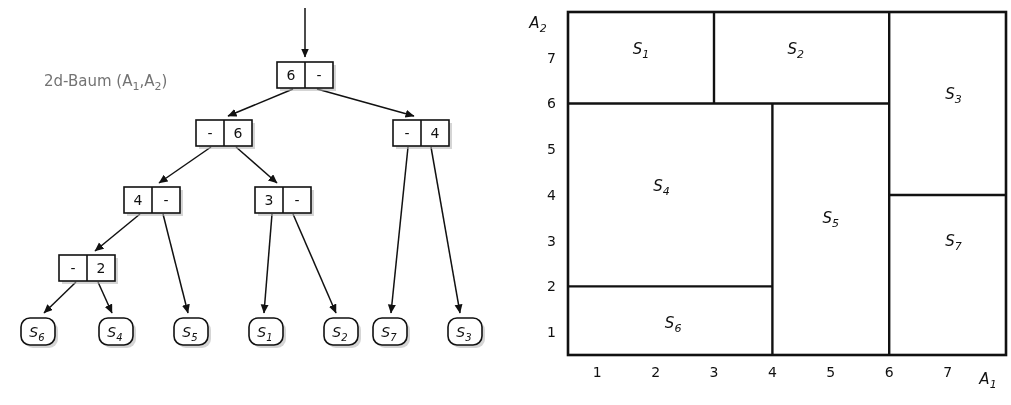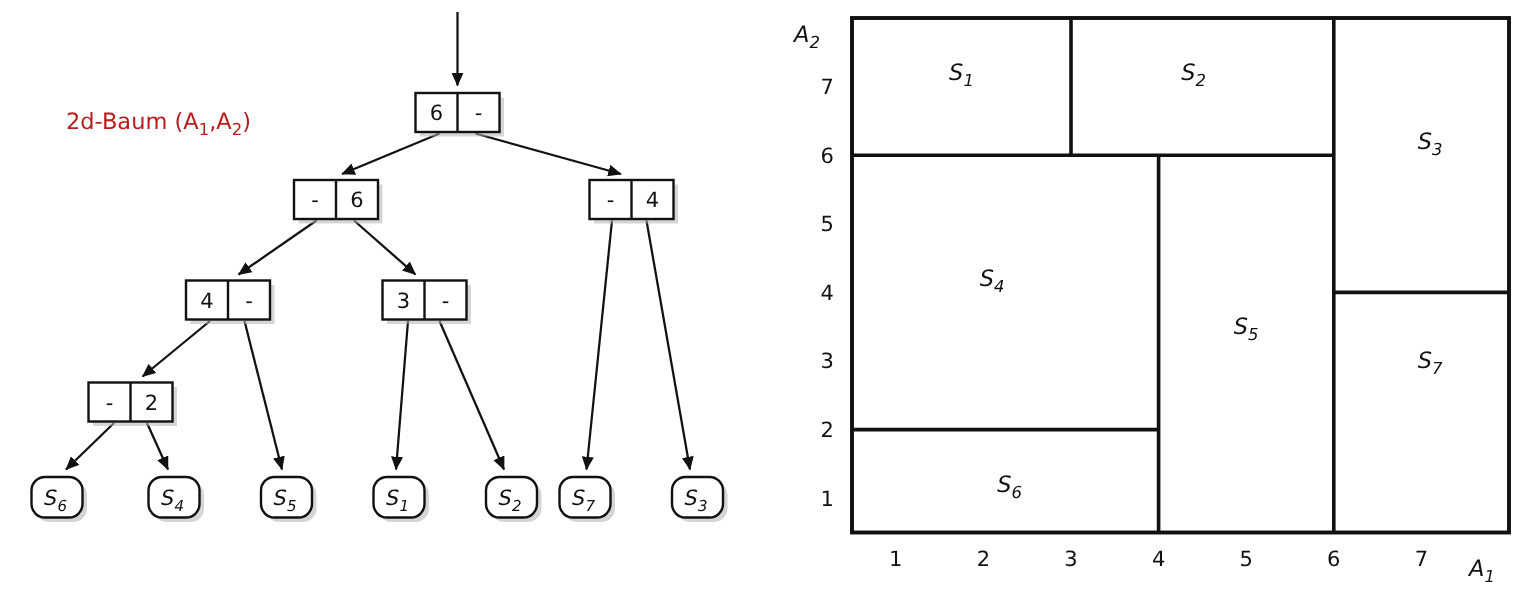--- a/index.html
+++ b/index.html
@@ -7,21 +7,21 @@
     position:relative;
     width:1011px;height:405px;
     background:#ffffff;
     font-family:"DejaVu Sans", sans-serif;
     overflow:hidden;
   }
   .caption{
     position:absolute;
     left:44px;top:72px;
     font-size:15px;
-    color:#b91c1c;
+    color:#737373;
     white-space:nowrap;
     text-align:center;
   }
   .caption sub{font-size:11px;}
   .tree-svg{position:absolute;left:0;top:0;}
   .part-svg{position:absolute;left:520px;top:0;}
   svg text{font-family:"DejaVu Sans", sans-serif; fill:#111;}
 </style>
 </head>
 <body>

